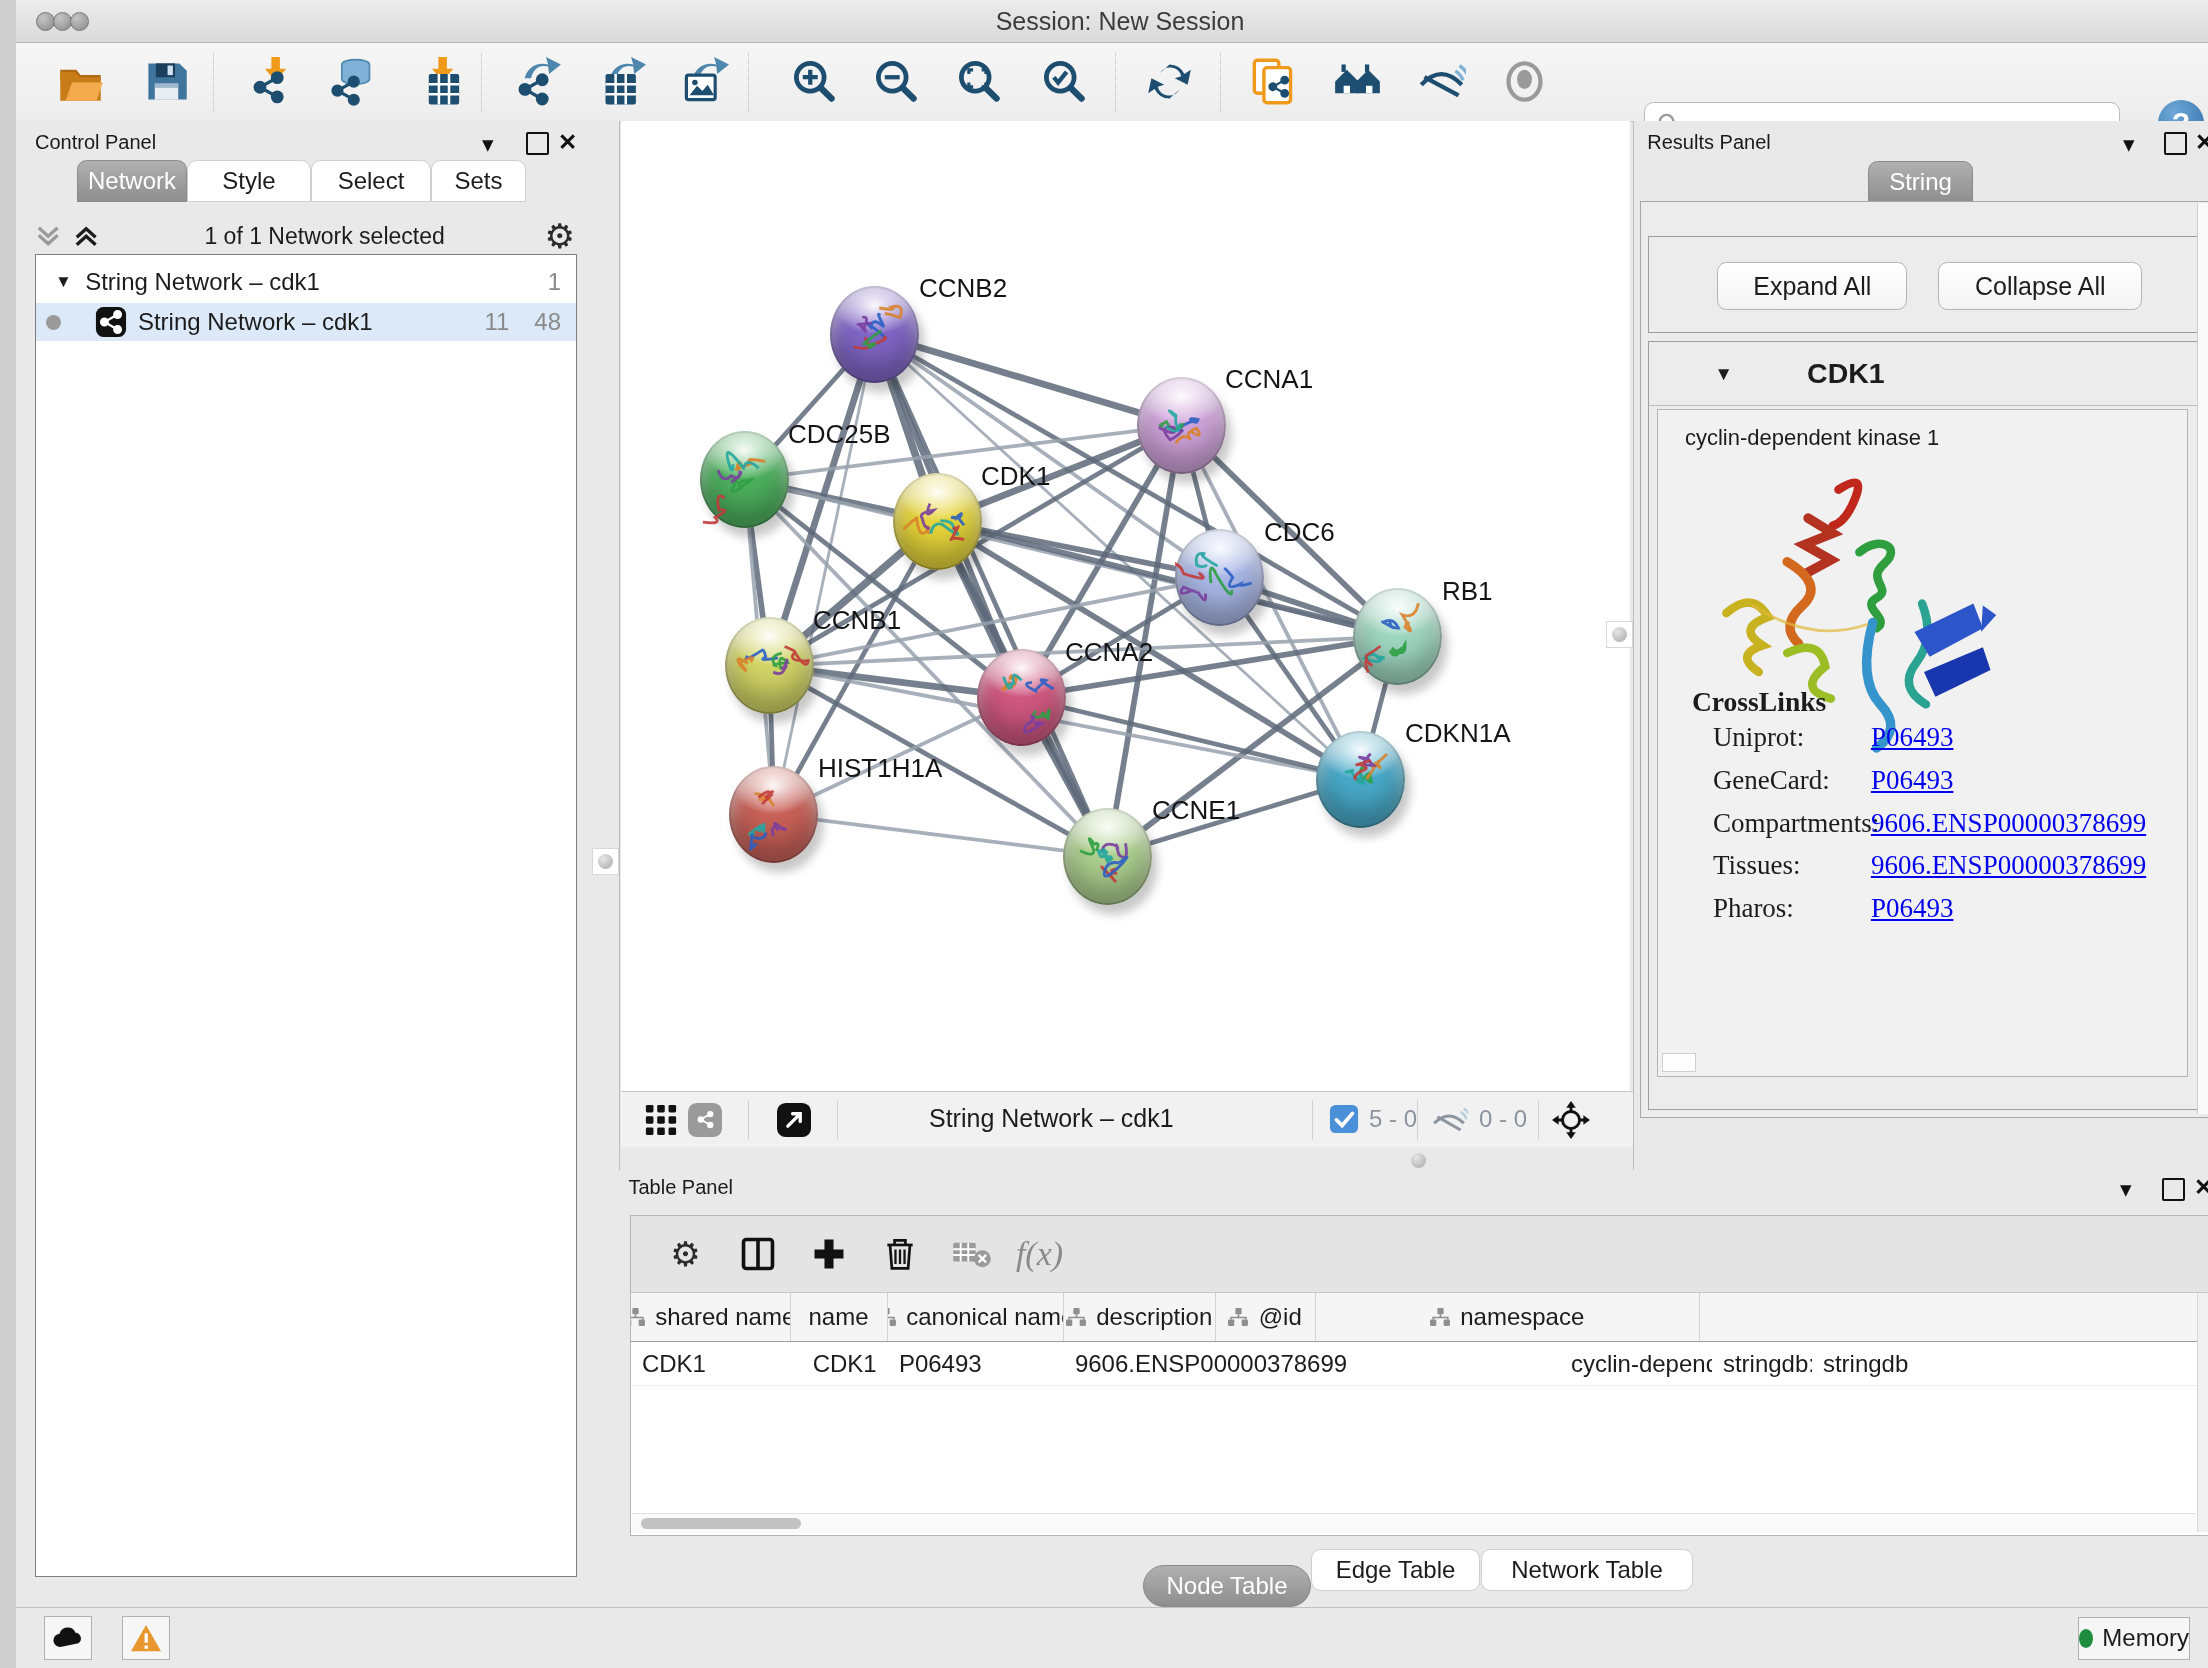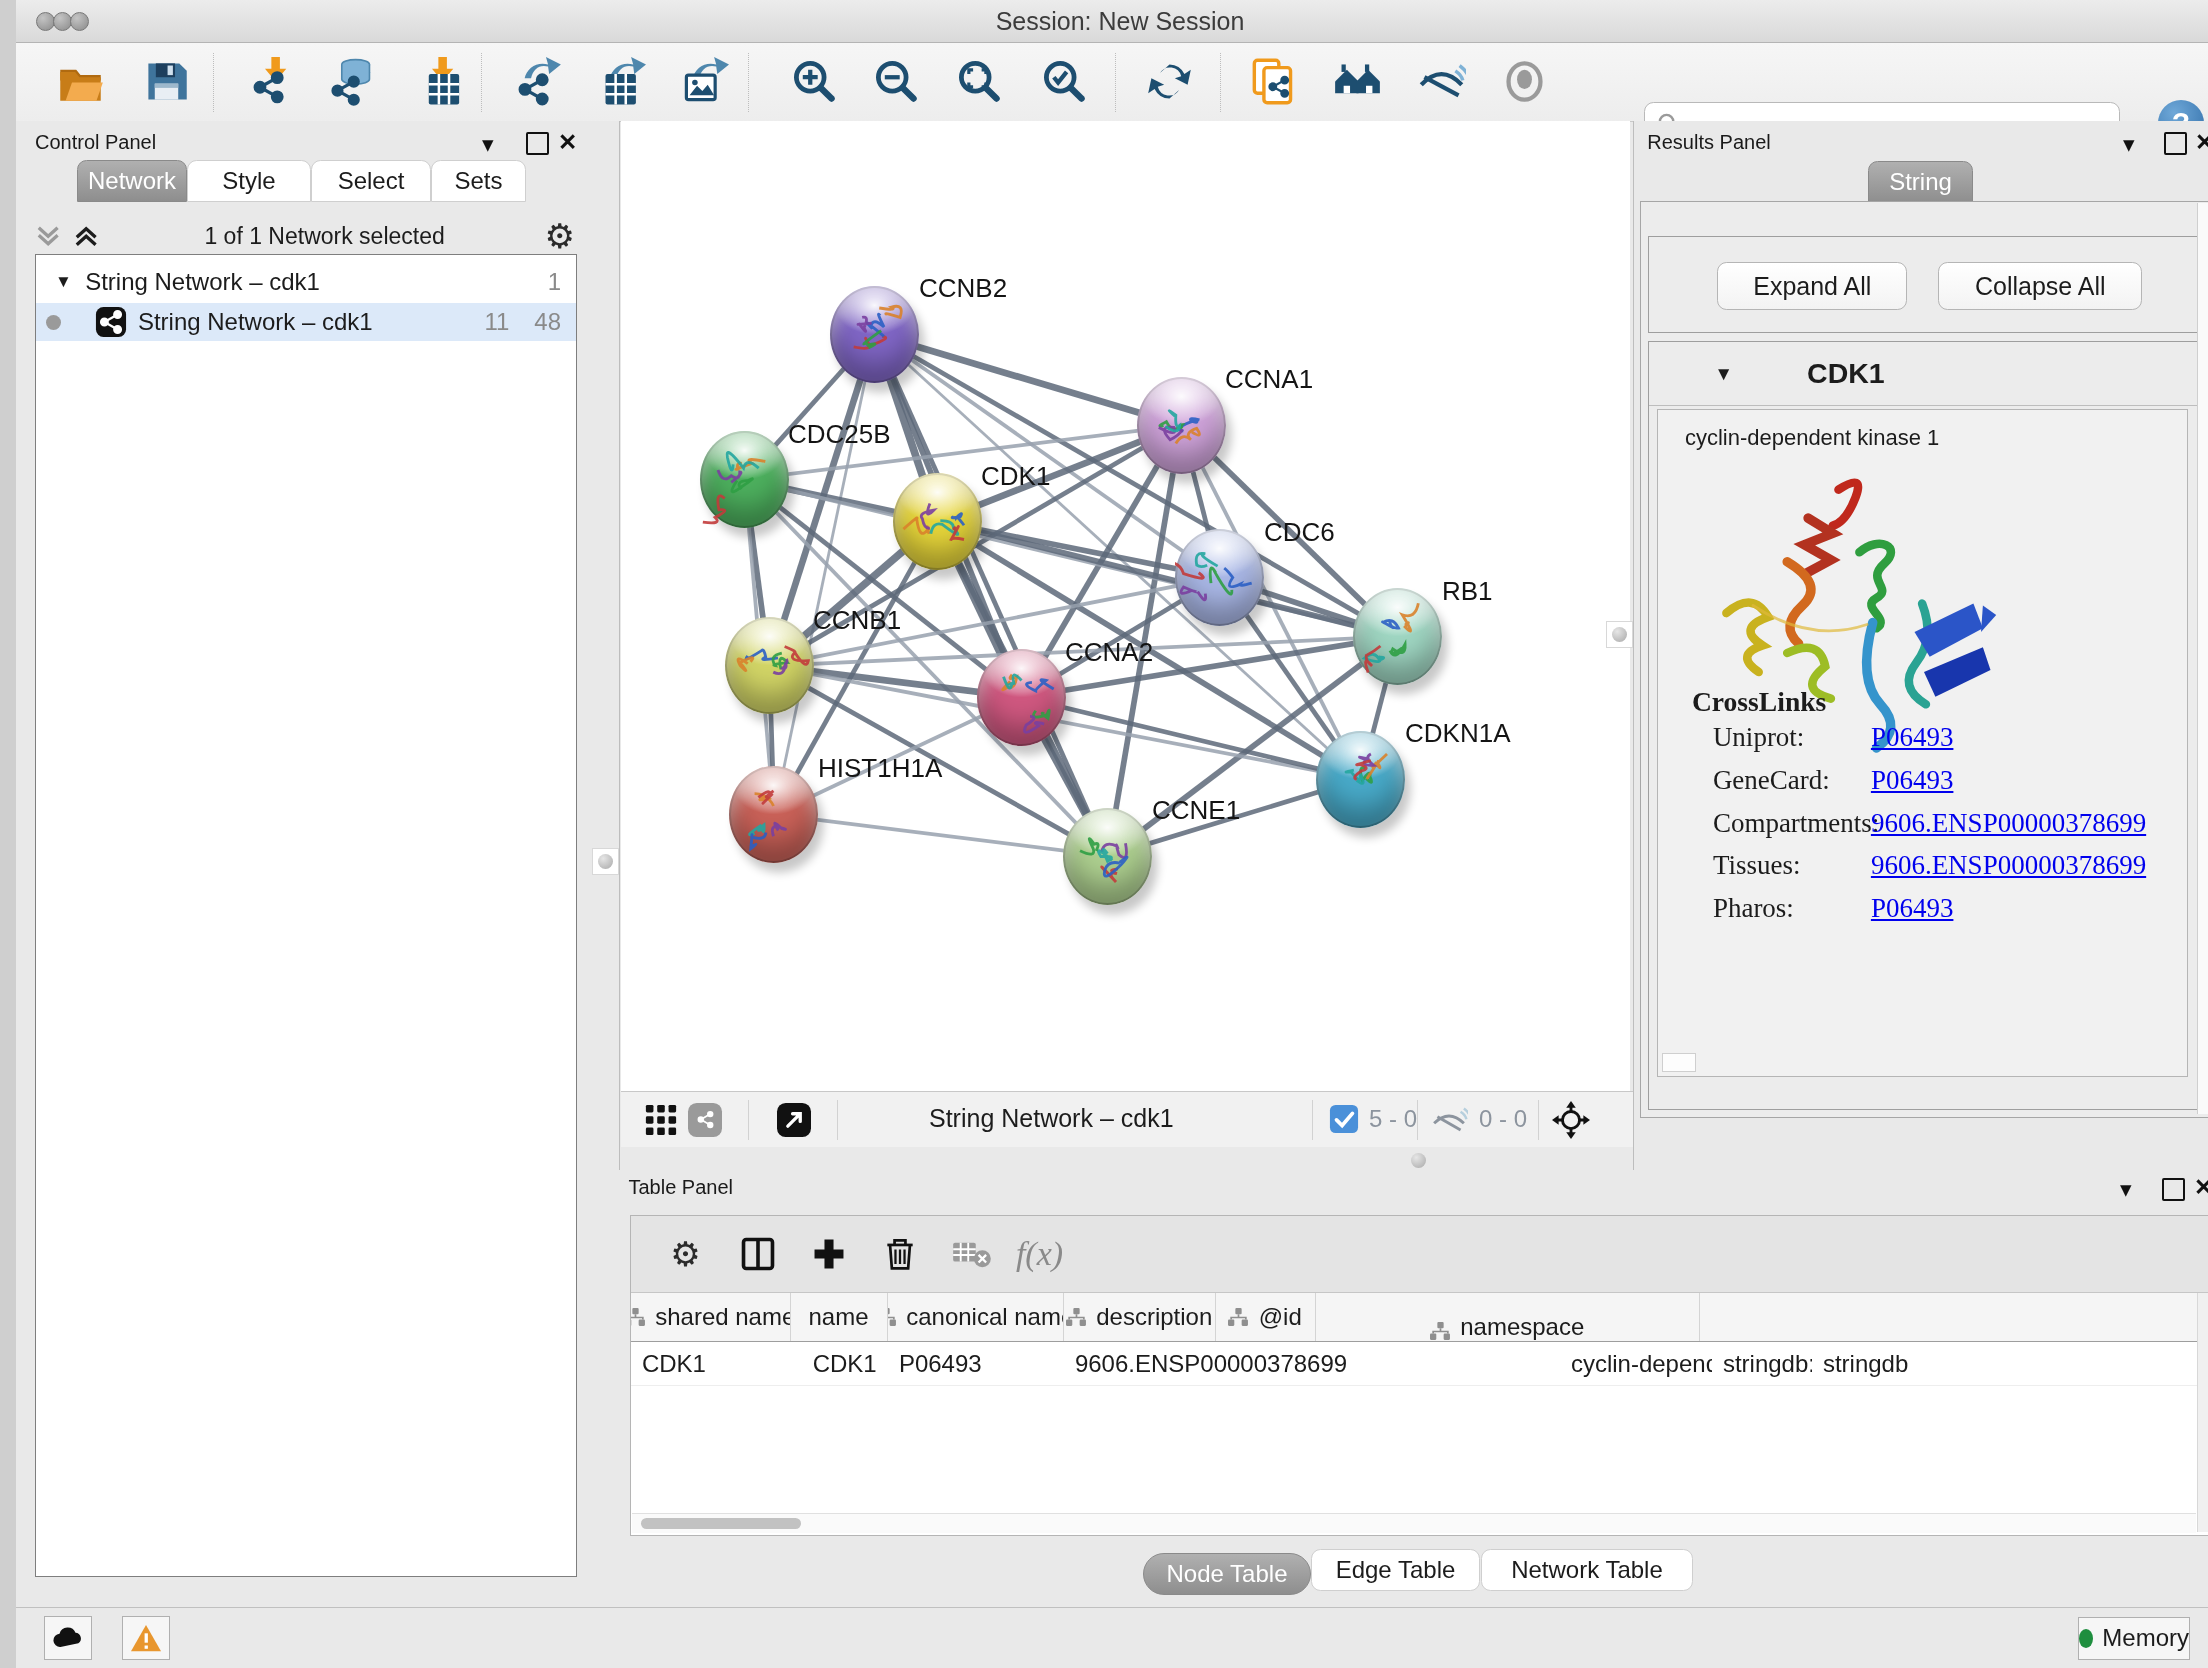--- a/index.html
+++ b/index.html
@@ -700,21 +700,21 @@
             <svg width="21" height="19" viewBox="0 0 20 18">
 <path d="M10 6v3M3 11V9h14v2" stroke="#8f8f8f" fill="none" stroke-width="1.6"></path>
 <g fill="#8f8f8f">
                 <rect x="7" width="6" height="6" rx="1"></rect>
                 <rect y="11" width="6" height="6" rx="1"></rect>
                 <rect x="13" y="11" width="6" height="6" rx="1"></rect>
               </g>
             </svg>
             <span>@id</span>
           </div>
-          <div class="th" style="width: 384px; align-items: flex-end;">
+          <div class="th" style="width: 384px;">
             <svg width="21" height="19" viewBox="0 0 20 18">
 <path d="M10 6v3M3 11V9h14v2" stroke="#8f8f8f" fill="none" stroke-width="1.6"></path>
 <g fill="#8f8f8f">
                 <rect x="7" width="6" height="6" rx="1"></rect>
                 <rect y="11" width="6" height="6" rx="1"></rect>
                 <rect x="13" y="11" width="6" height="6" rx="1"></rect>
               </g>
             </svg>
             <span>namespace</span>
           </div>
@@ -727,21 +727,21 @@
           <div class="td" style="width: 152px;">cyclin-dependent ...</div>
           <div class="td" style="width: 100px;">stringdb:9...</div>
           <div class="td" style="width: 384px;">stringdb</div>
         </div>
       <div id="tp-hscroll">
           <div id="tp-hthumb"></div>
         </div>
       <div id="tp-vscroll"></div>
     </div>
     <div id="tp-tabs">
-        <div class="tab sel" style="left: 524px; top: 383px; width: 168px; border-radius: 21px;">Node Table</div>
+        <div class="tab sel" style="left: 524px; top: 395px; width: 168px; border-radius: 21px;">Node Table</div>
         <div class="tab" style="left: 692px; top: 379px; width: 169px; border-radius: 9.5px;">Edge Table</div>
         <div class="tab" style="left: 862px; top: 379px; width: 212px; border-radius: 9.5px;">Network Table</div>
       </div>
   </div>
 
   <div class="abs" id="statusbar">
     <div class="sbtn" style="left:27.6px">
       <svg width="32" height="23" viewBox="0 0 34 24">
         <path d="M9 22a7 7 0 0 1-1-14 9 9 0 0 1 17-1 6 6 0 0 1 3 11z" fill="#111"></path>
       </svg>

